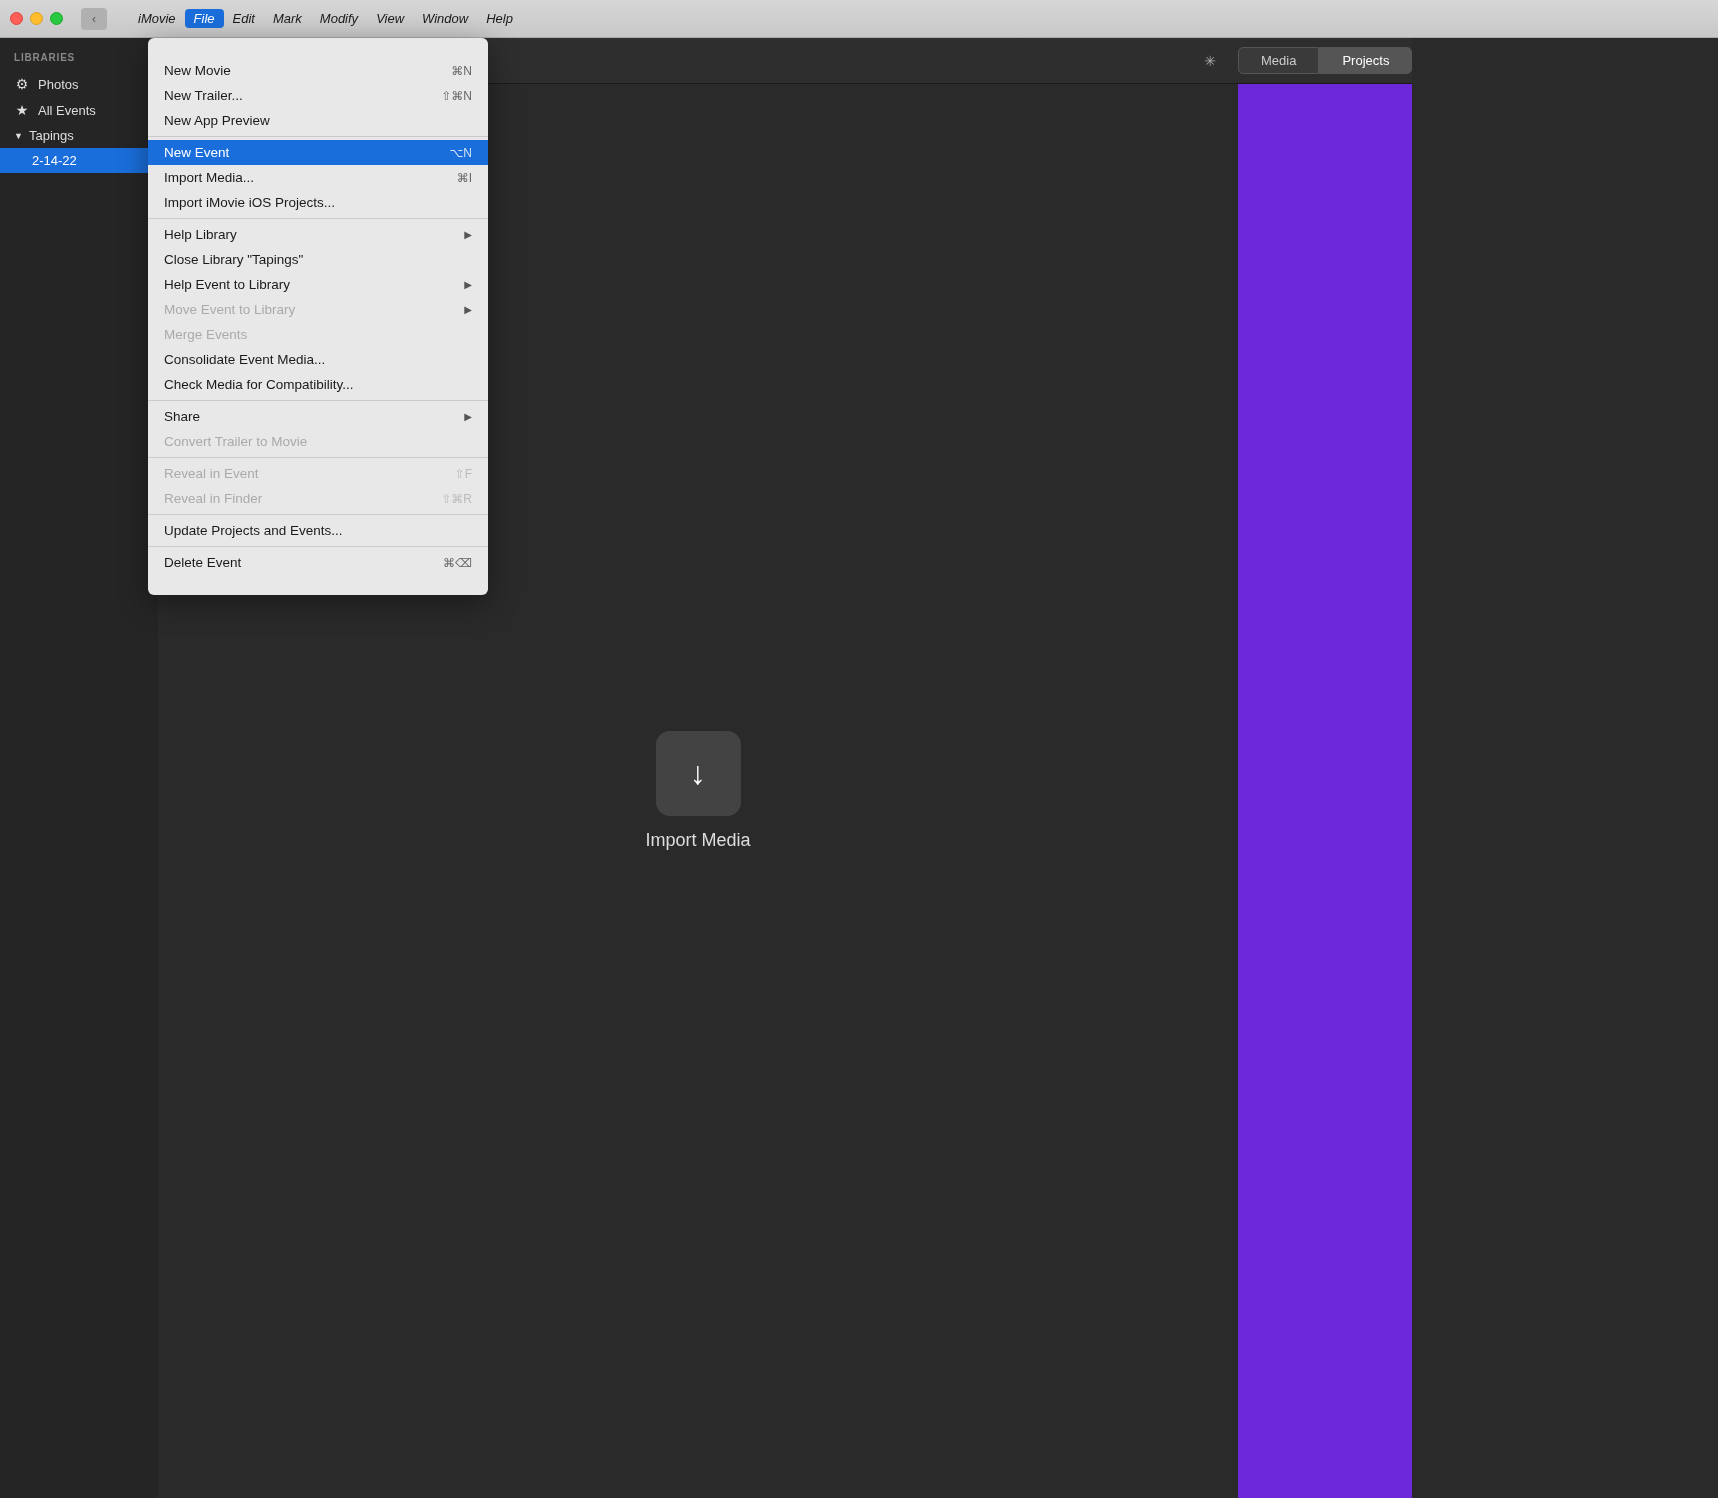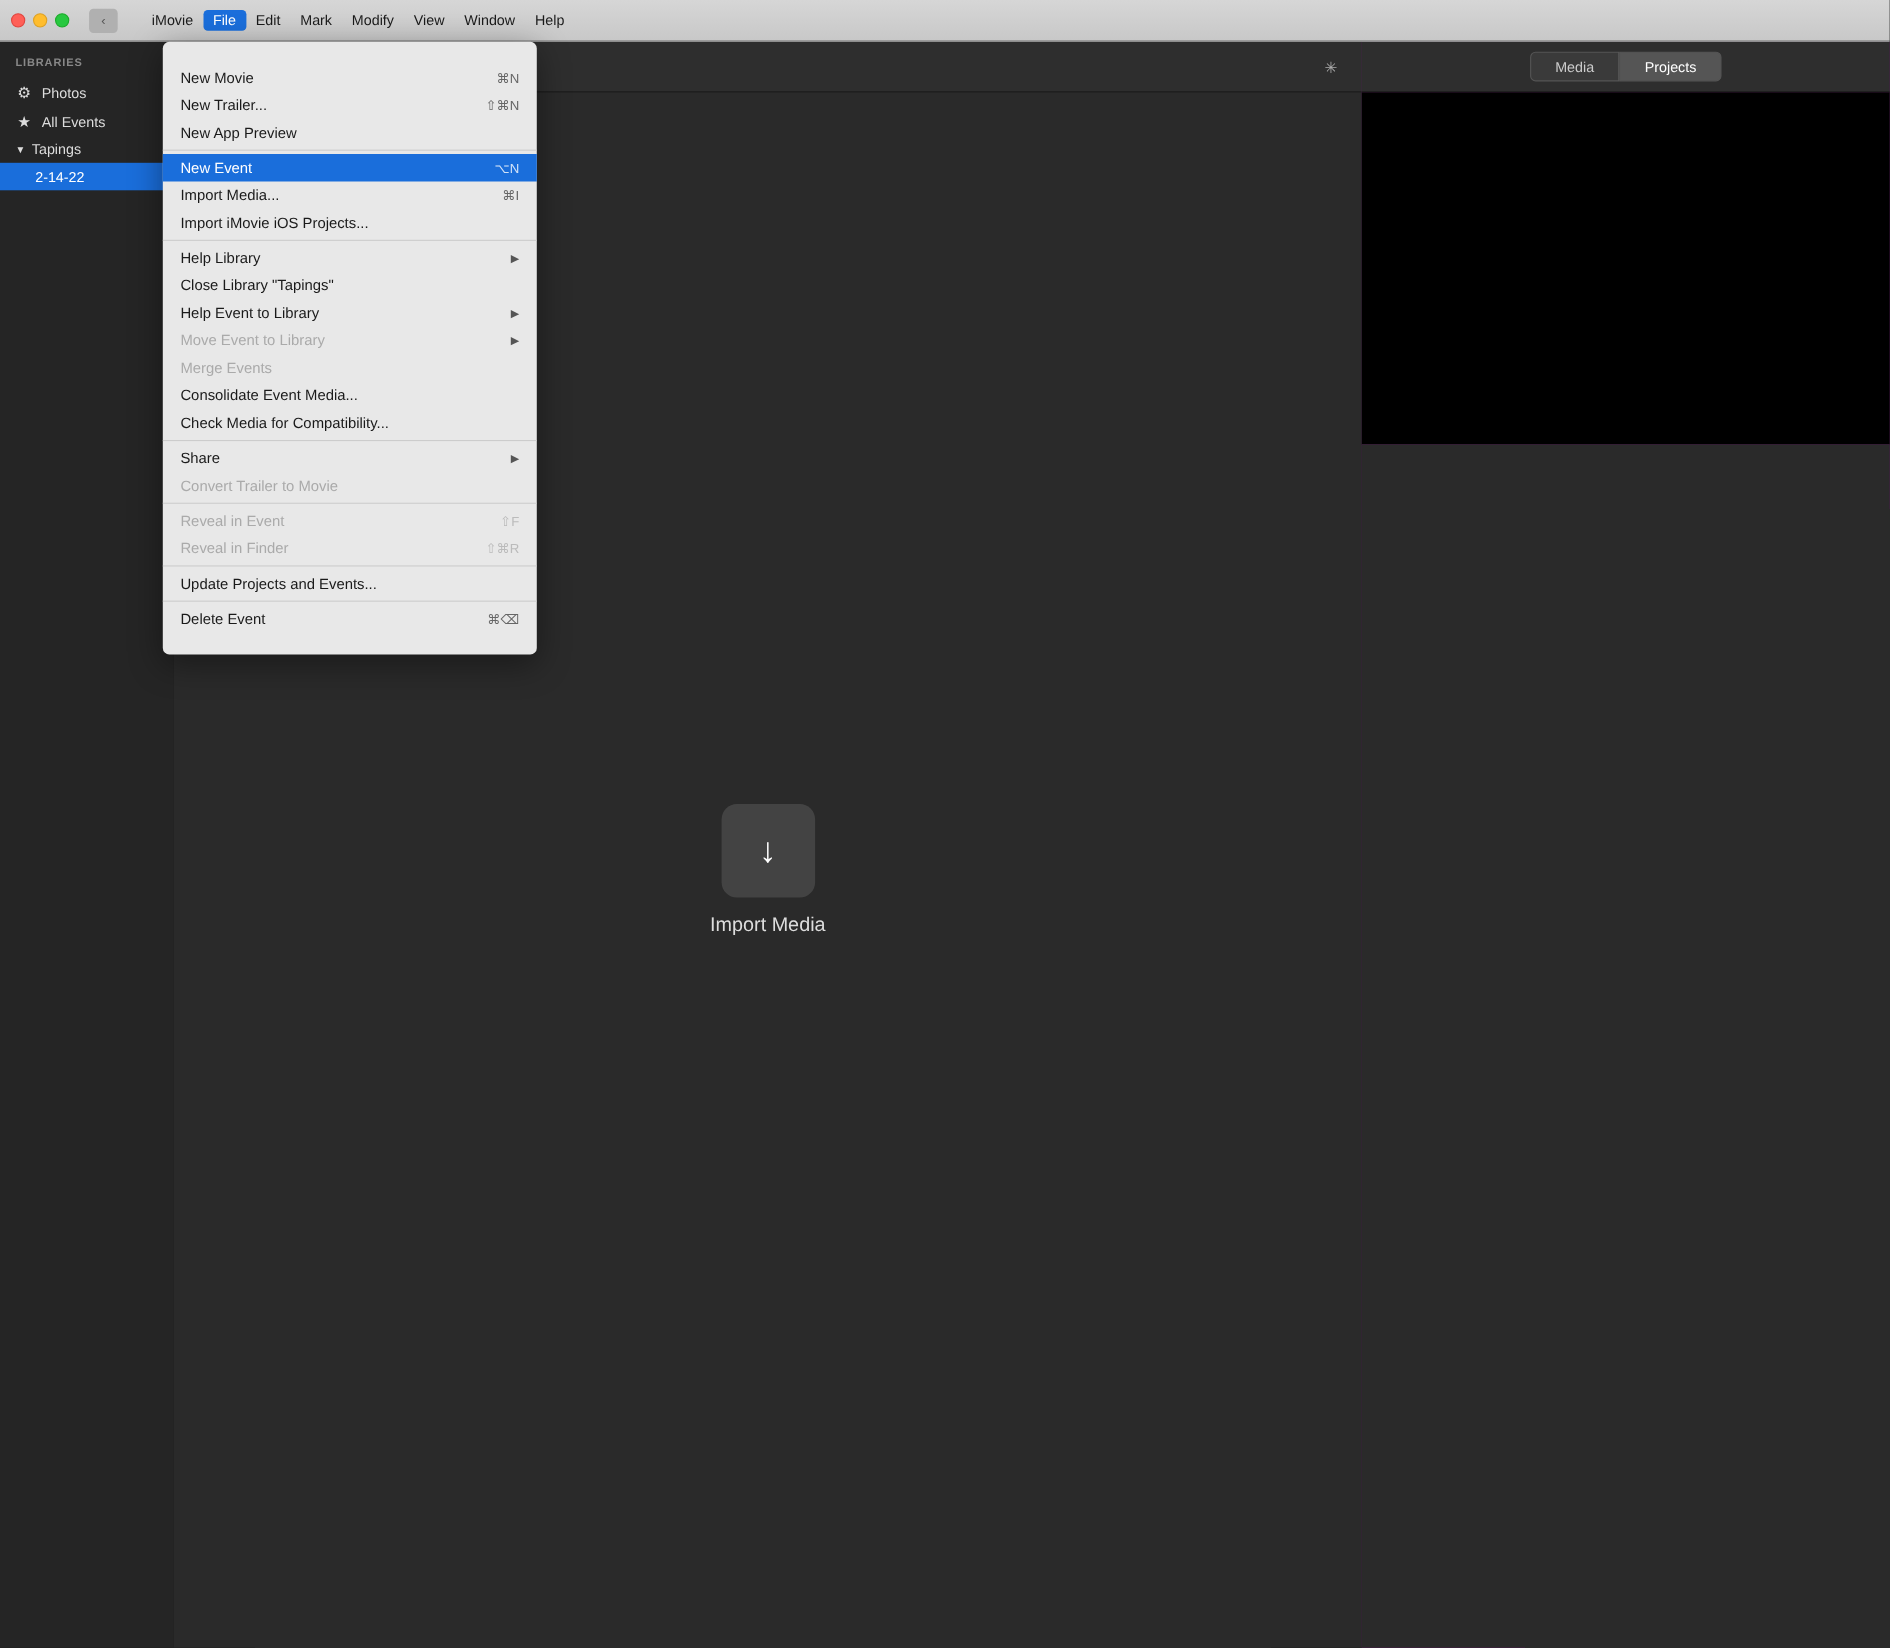--- a/index.html
+++ b/index.html
@@ -41,20 +41,21 @@
     .tl-yellow { background: #ffbd2e; border: 1px solid #dea123; }
     .tl-green { background: #28c840; border: 1px solid #1aab29; }
 
     .menu-item-bar {
       font-size: 13px;
       color: #1a1a1a;
       padding: 2px 9px;
       border-radius: 4px;
       cursor: pointer;
       white-space: nowrap;
+      font-style: italic;
     }
 
     .menu-item-bar.active {
       background: #1a6edb;
       color: white;
     }
 
     .menubar-nav-btn {
       width: 26px;
       height: 22px;
@@ -227,23 +228,22 @@
     }
 
     .import-media-label {
       font-size: 18px;
       color: #ddd;
     }
 
     
     .right-panel {
       width: 480px;
-      background: #701a75;
-      display: flex;
-      flex-direction: column;
+      background: #6d28d9;
+      display: flex;
     }
 
     .right-panel-topbar {
       height: 46px;
       background: #2e2e2e;
       display: flex;
       align-items: center;
       justify-content: center;
       gap: 0;
       border-bottom: 1px solid #1a1a1a;

